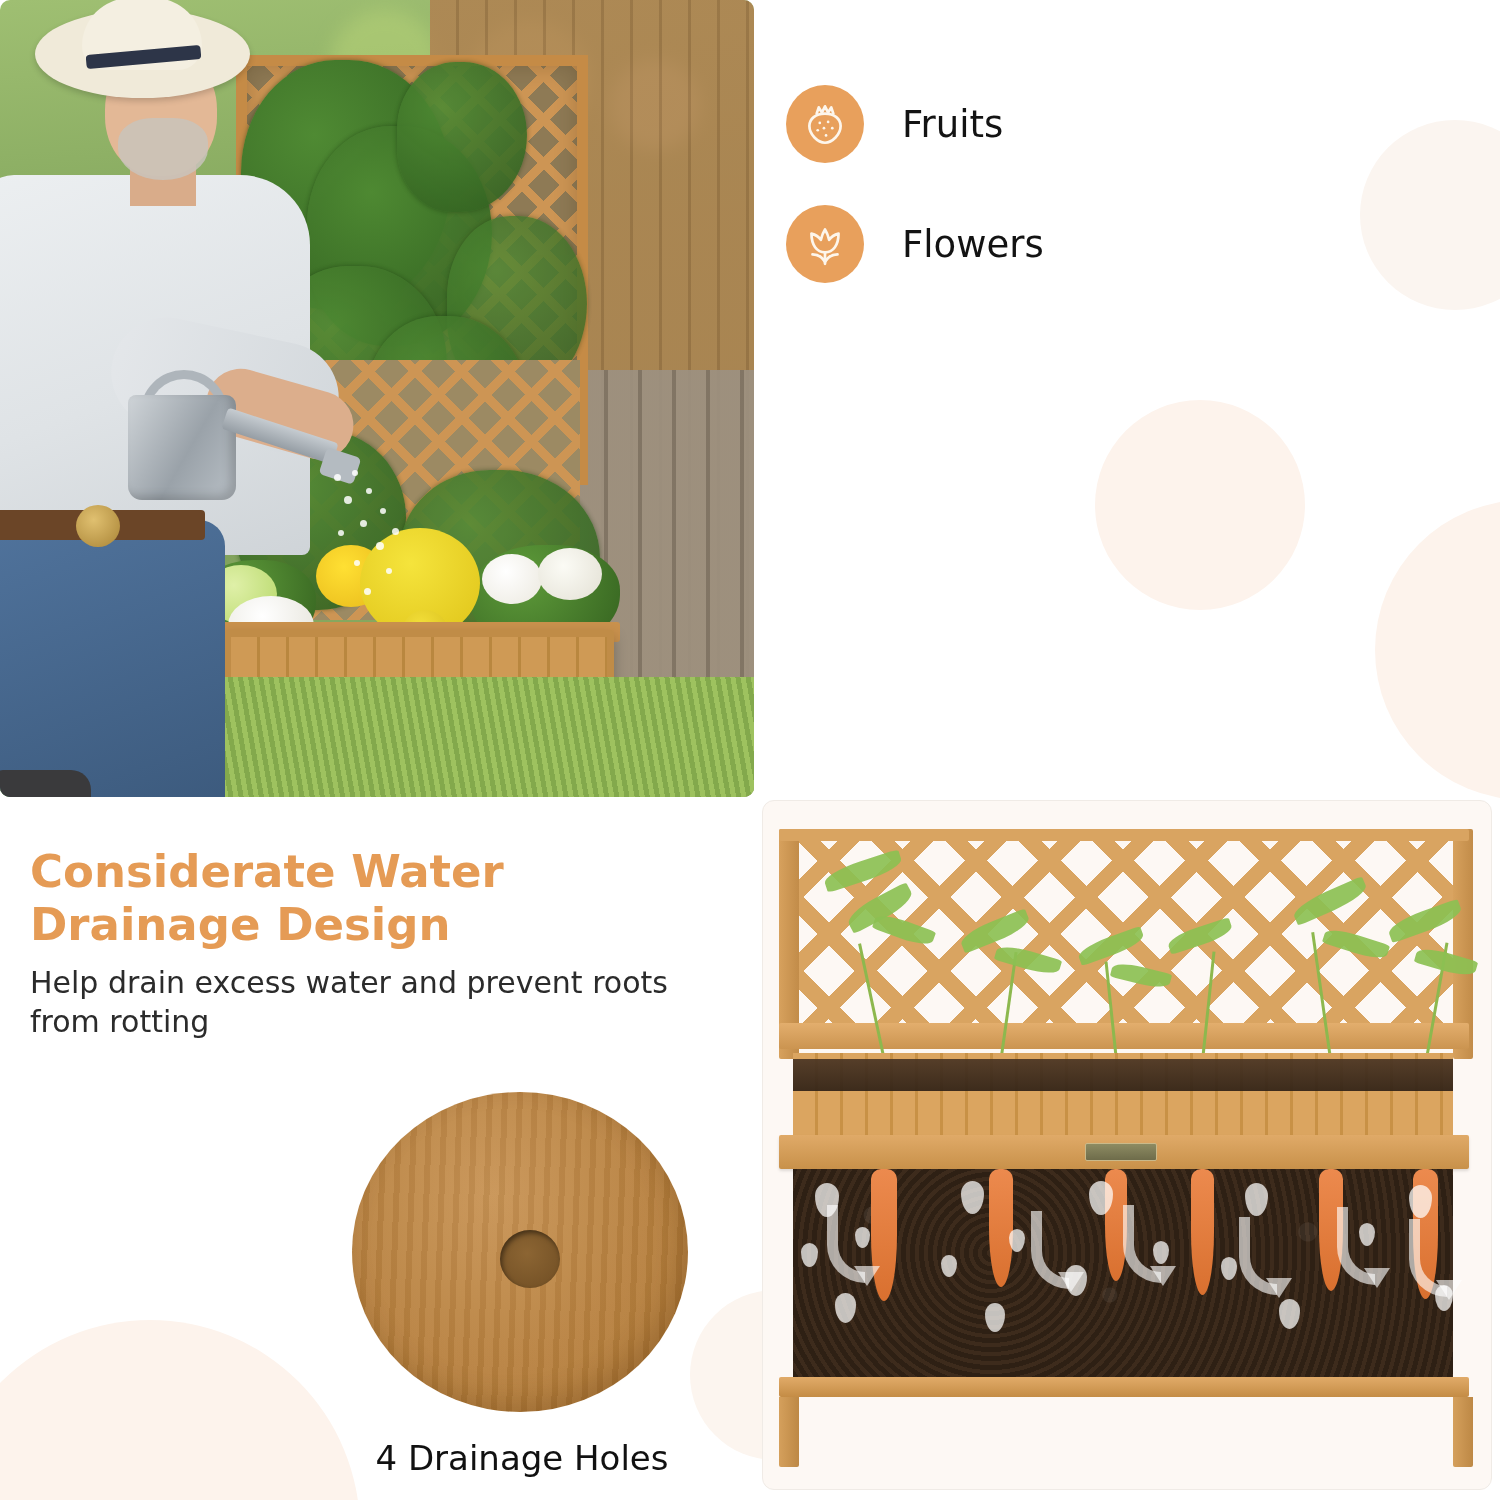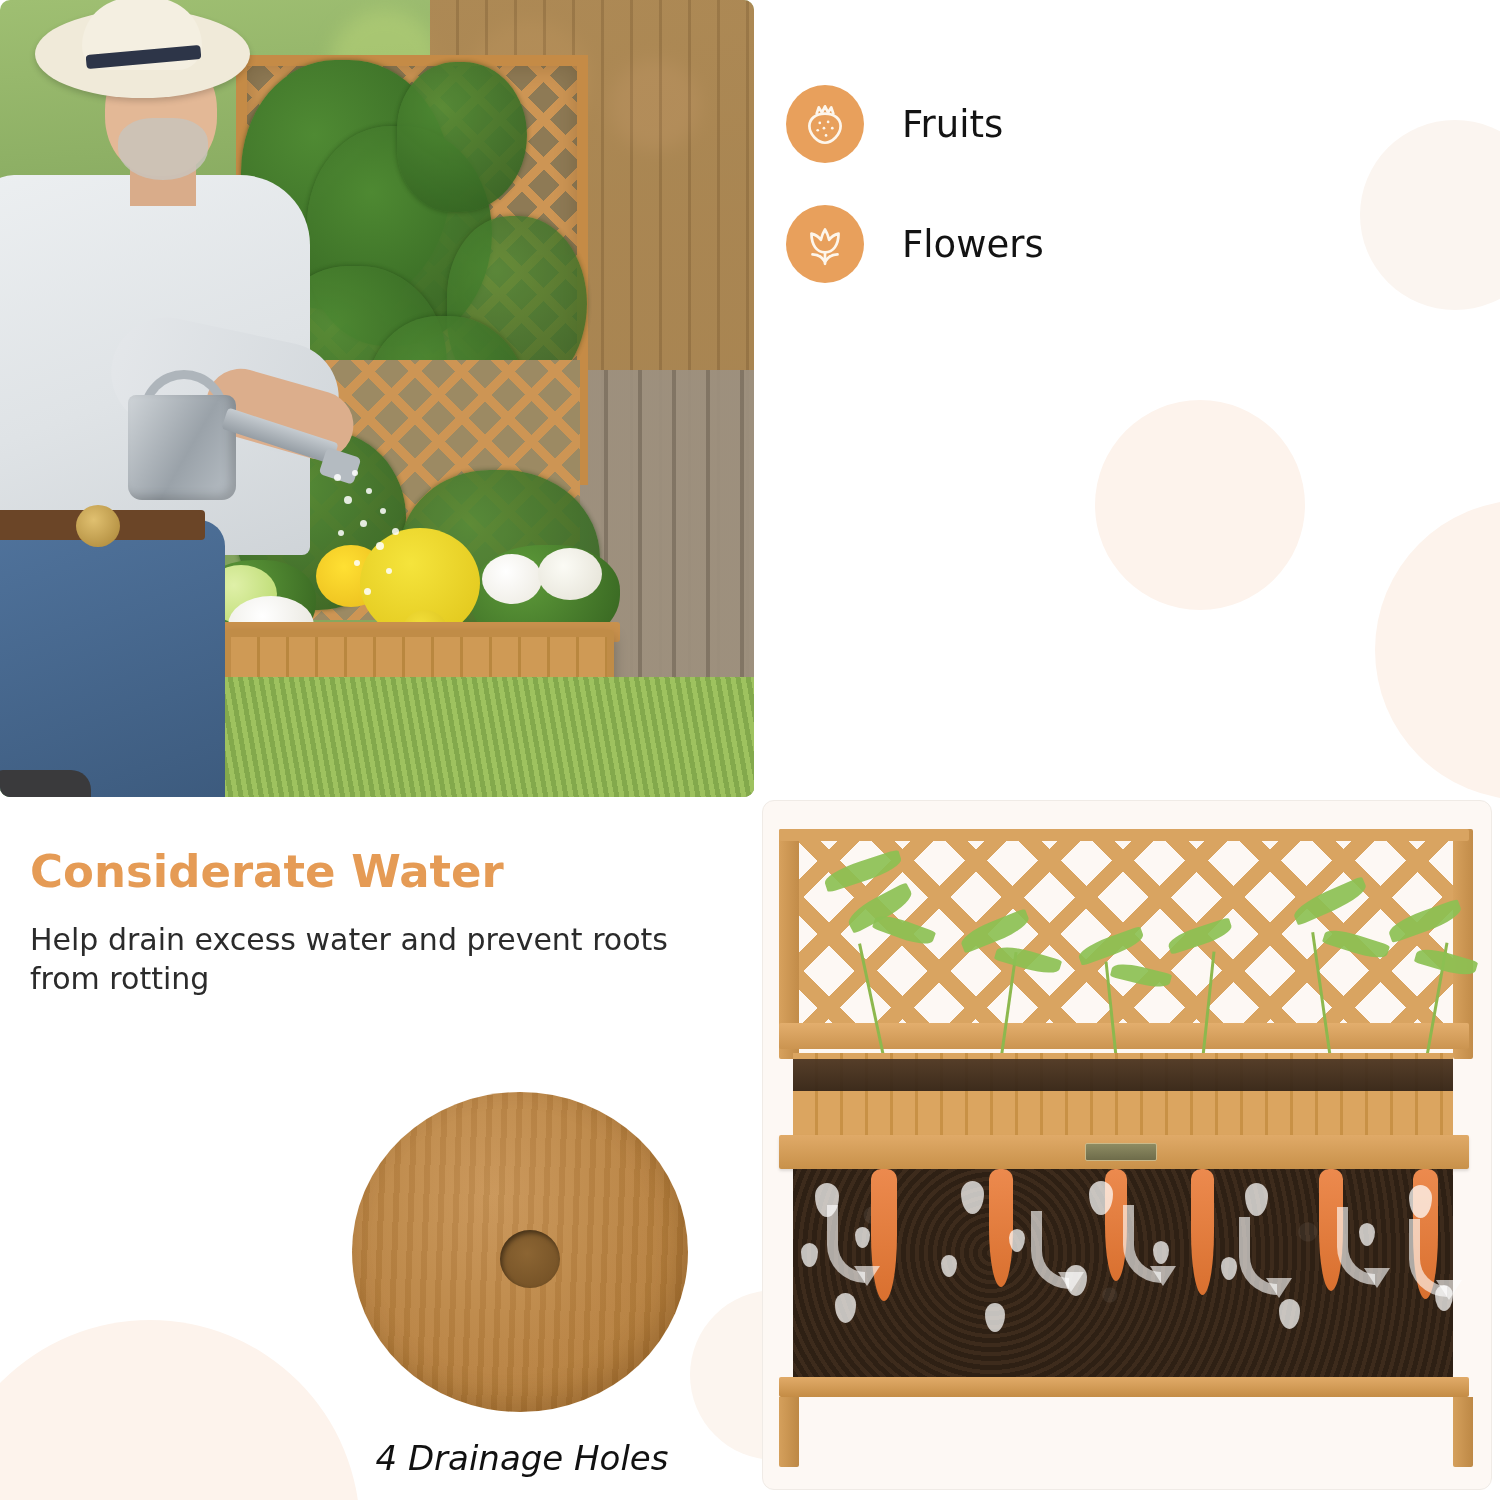--- a/index.html
+++ b/index.html
@@ -194,41 +194,41 @@
   .feature-row { display:flex; align-items:center; height:120px; }
   .feat-circle {
     width:78px; height:78px; border-radius:50%; background:#e8a05c;
     display:flex; align-items:center; justify-content:center; flex:0 0 78px;
   }
   .feat-label { font-size:37px; color:#131313; margin-left:38px; }
 
   
   #drain-block { position:absolute; left:30px; top:845px; width:700px; z-index:3; }
   .headline2 { font-size:45px; font-weight:700; color:#e59b55; line-height:1.18; }
-  .subhead2 { font-size:30px; color:#2b2b2b; margin-top:22px; line-height:1.3; }
+  .subhead2 { font-size:30px; color:#2b2b2b; margin-top:12px; line-height:1.3; }
 
   
   #disc-wrap { position:absolute; left:352px; top:1092px; width:340px; z-index:3; }
   .disc {
     width:336px; height:320px; border-radius:50%;
     background:
       repeating-linear-gradient(92deg,
         rgba(0,0,0,.045) 0 6px, rgba(255,255,255,.05) 6px 15px),
       radial-gradient(ellipse at 42% 32%, #c89354 0%, #b8813f 55%, #a9722f 100%);
     box-shadow:inset -8px -10px 26px rgba(80,45,10,.22);
     position:relative;
   }
   .disc-hole {
     position:absolute; left:148px; top:138px; width:60px; height:58px;
     border-radius:50%;
     background:radial-gradient(circle at 45% 40%, #8c6533, #6f4d23);
     box-shadow:inset 2px 3px 5px rgba(0,0,0,.45);
   }
   .disc-caption {
-    text-align:center; font-size:34px; color:#111; margin-top:26px;font-style:italic;
+    text-align:center; font-size:34px; color:#111; margin-top:26px;
   }
 
   
   #planter-card {
     left:762px; top:800px; width:730px; height:690px;
     background:#fdf8f4;
     border:1px solid #f0ebe6;
     border-radius:12px;
   }
   .pc-inner { position:absolute; inset:0; }
@@ -431,20 +431,21 @@
       </div>
       <div class="feat-label">Flowers</div>
     </div>
 
 
   </div>
 </div>
 
 <div id="drain-block">
   <div class="headline2">Considerate Water</div>
+  <div class="headline2">Drainage Design</div>
   <div class="subhead2">Help drain excess water and prevent roots from rotting</div>
 </div>
 
 <div id="disc-wrap">
   <div class="disc">
     <div class="disc-hole"></div>
   </div>
   <div class="disc-caption">4 Drainage Holes</div>
 </div>
 

